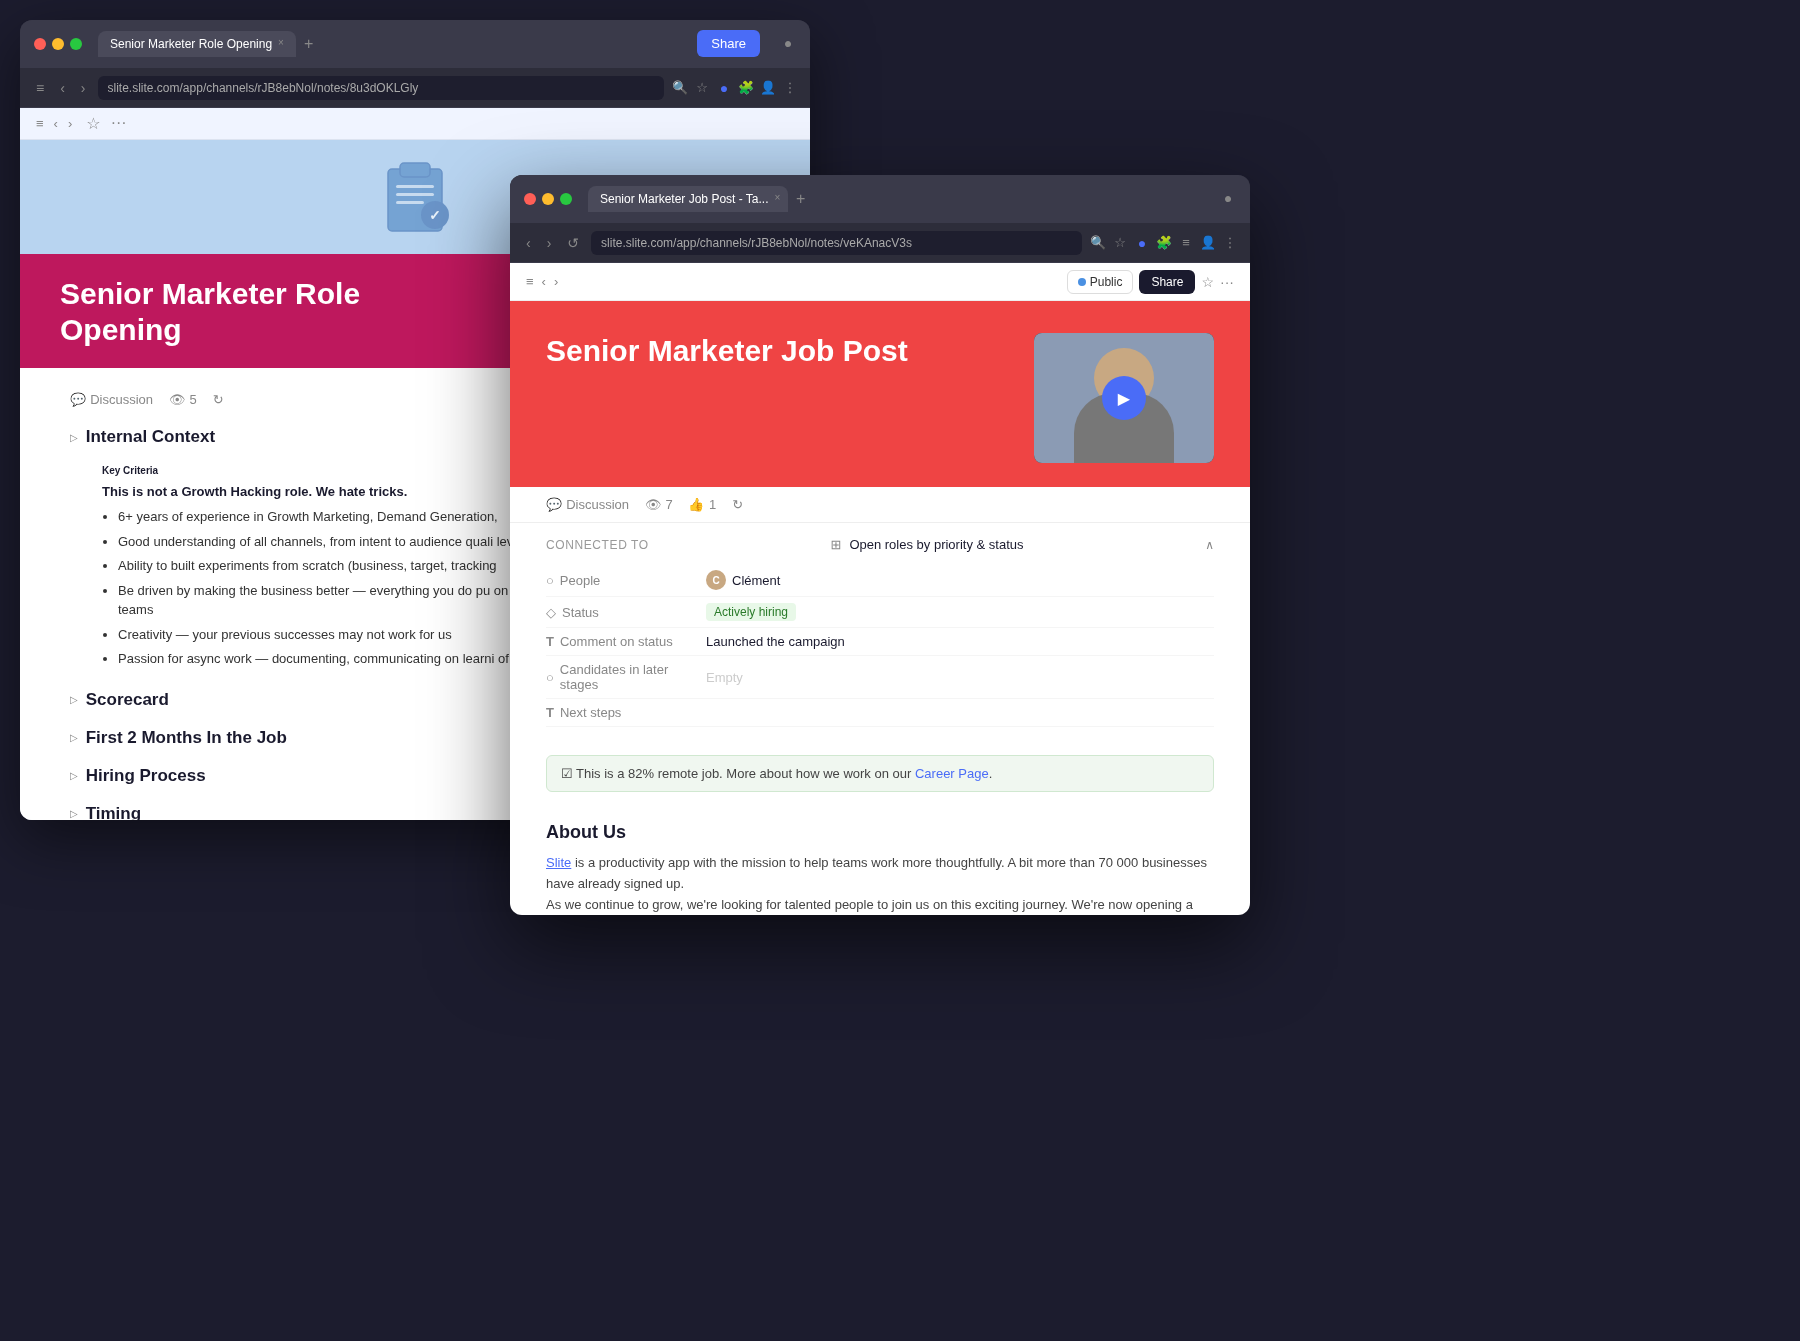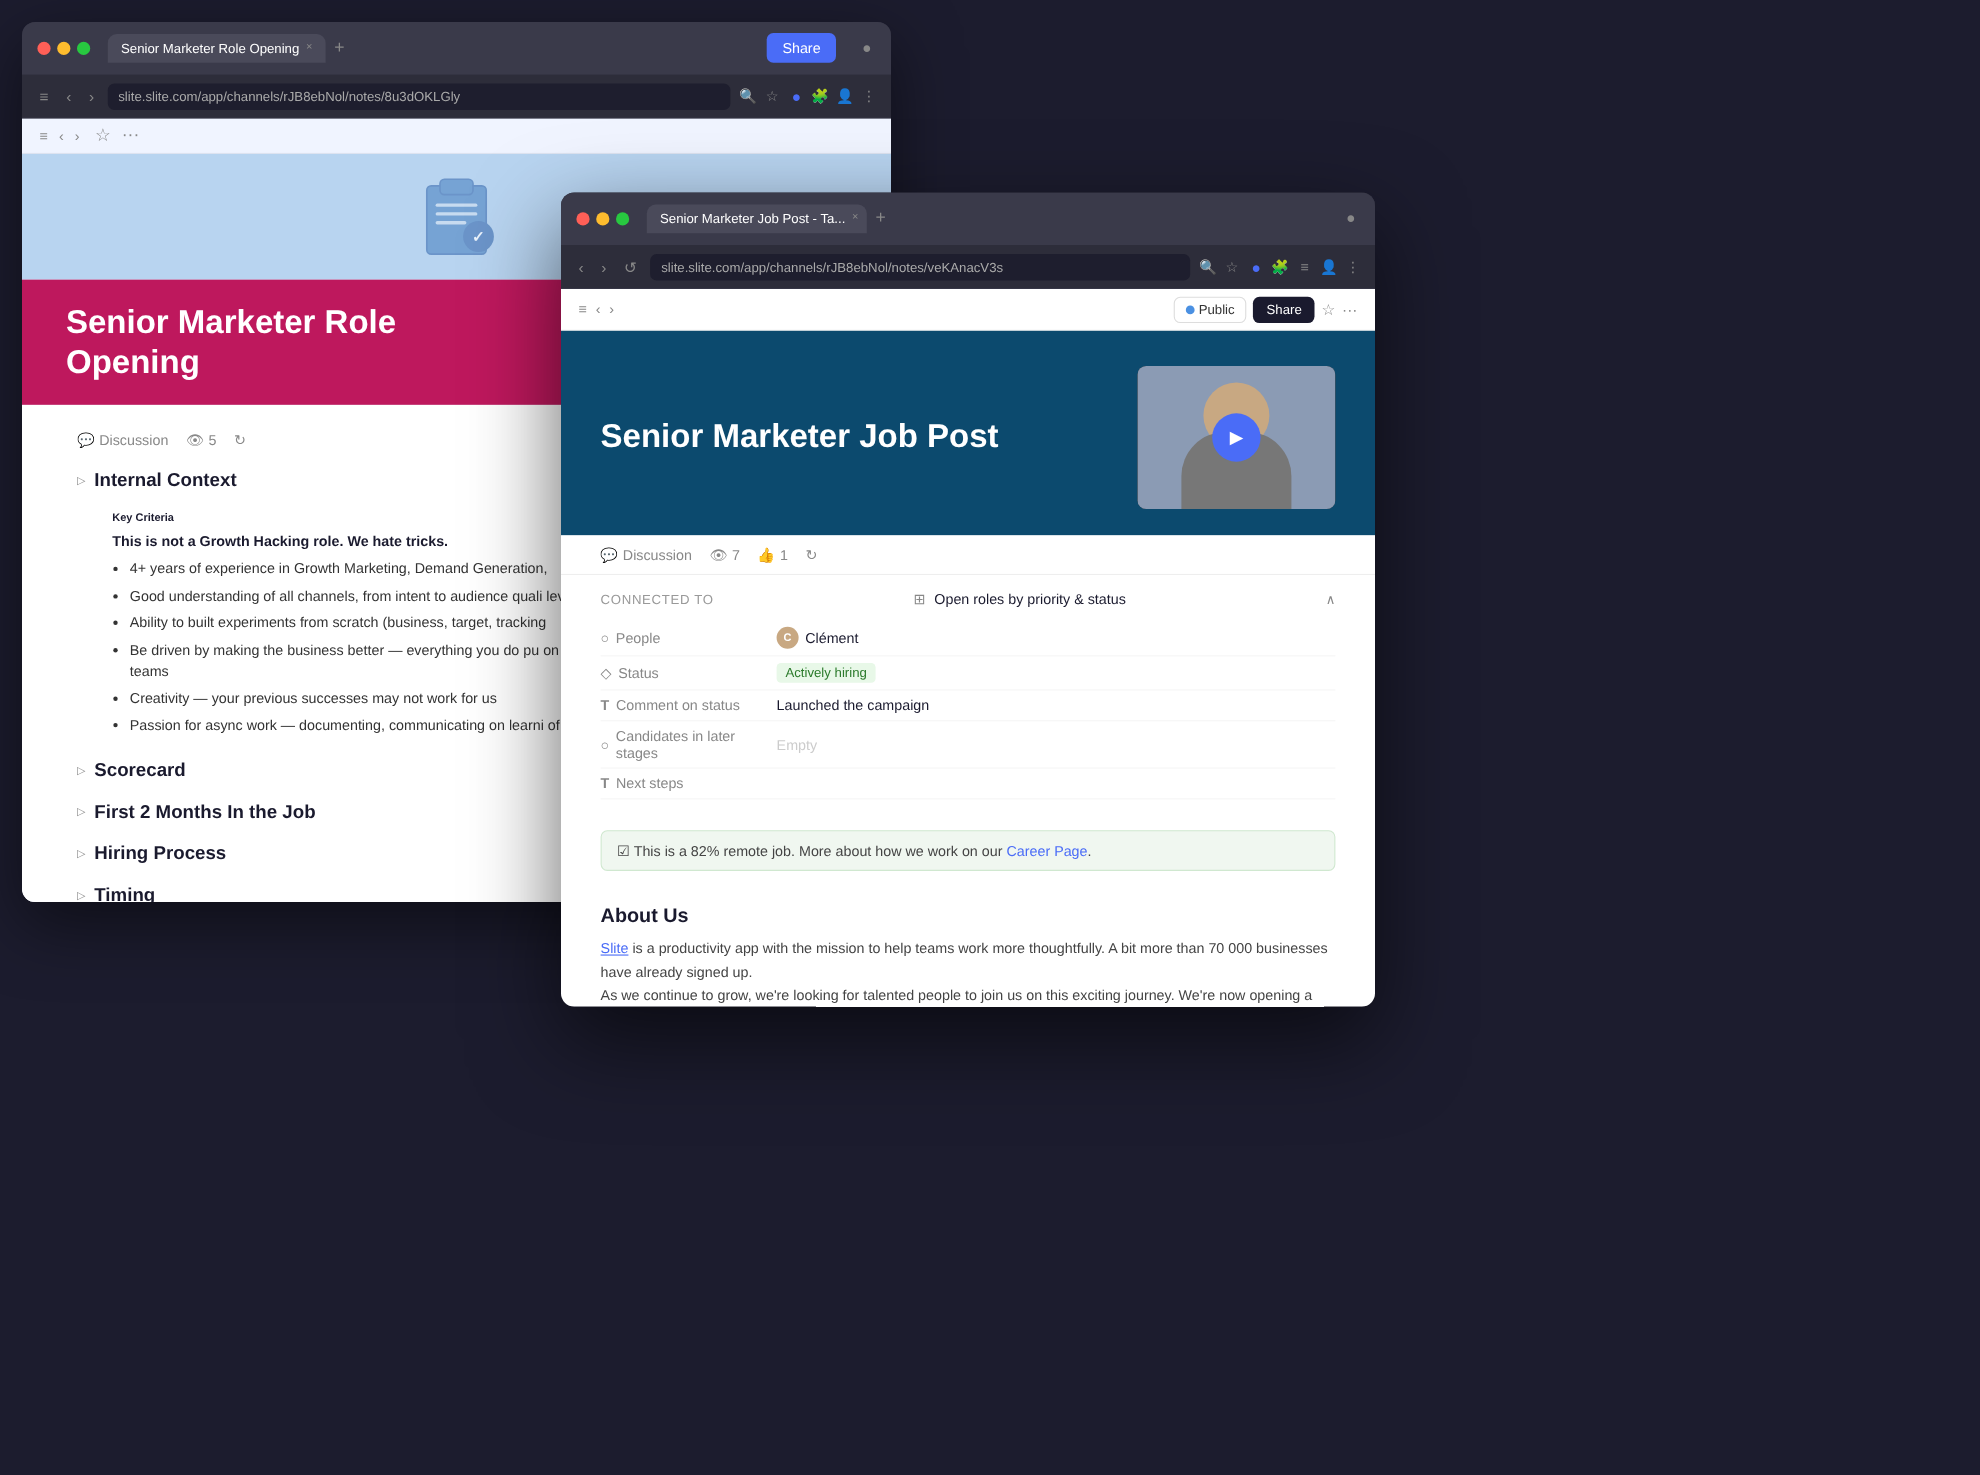--- a/index.html
+++ b/index.html
@@ -232,25 +232,24 @@
       z-index: 10;
     }
 
     .front-content {
       height: calc(100% - 88px);
       background: #fff;
       overflow-y: auto;
     }
 
     .front-dark-header {
-      background: #0c4a6e;
+      background: #ef4444;
       padding: 32px 36px 24px;
       display: flex;
       gap: 20px;
-      align-items: center;
     }
     .front-title-area {
       flex: 1;
     }
     .front-title-area h1 {
       font-size: 30px;
       font-weight: 700;
       color: #fff;
       line-height: 1.2;
     }
@@ -556,21 +555,21 @@
 
       <div class="outline-item">
         <span class="outline-arrow">▷</span>
         <span class="outline-title">Internal Context</span>
       </div>
 
       <div style="padding-left:16px;">
         <div class="section-heading">Key Criteria</div>
         <div class="section-tagline">This is not a Growth Hacking role. We hate tricks.</div>
         <ul class="bullet-list">
-          <li>4+ years of experience in Growth Marketing, Demand Generation,</li>
+          <li>6+ years of experience in Growth Marketing, Demand Generation,</li>
           <li>Good understanding of all channels, from intent to audience quali leverages</li>
           <li>Ability to built experiments from scratch (business, target, tracking</li>
           <li>Be driven by making the business better — everything you do pu on our revenue and/or learnings to other teams</li>
           <li>Creativity — your previous successes may not work for us</li>
           <li>Passion for async work — documenting, communicating on learni of all your efforts for the team</li>
         </ul>
       </div>
 
       <div style="height:16px;"></div>
 

